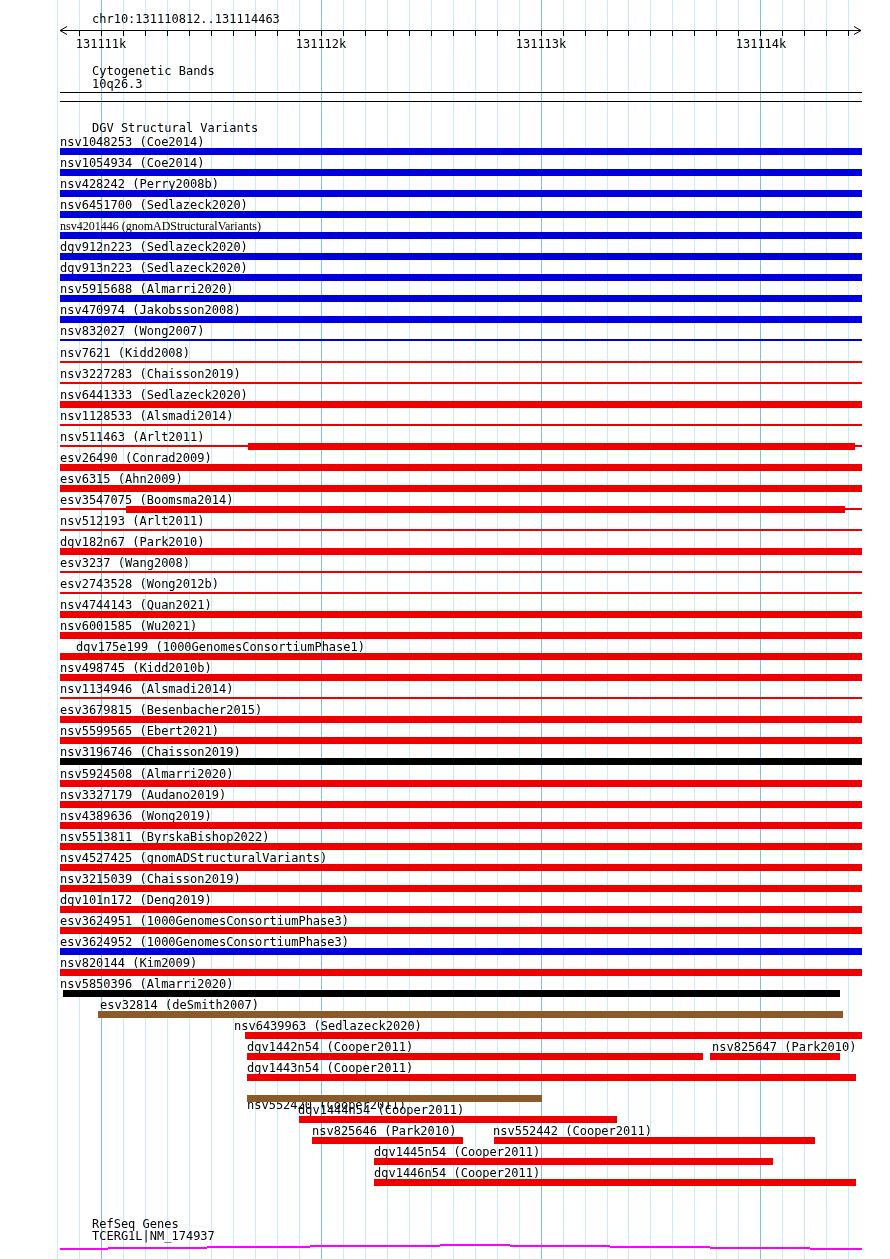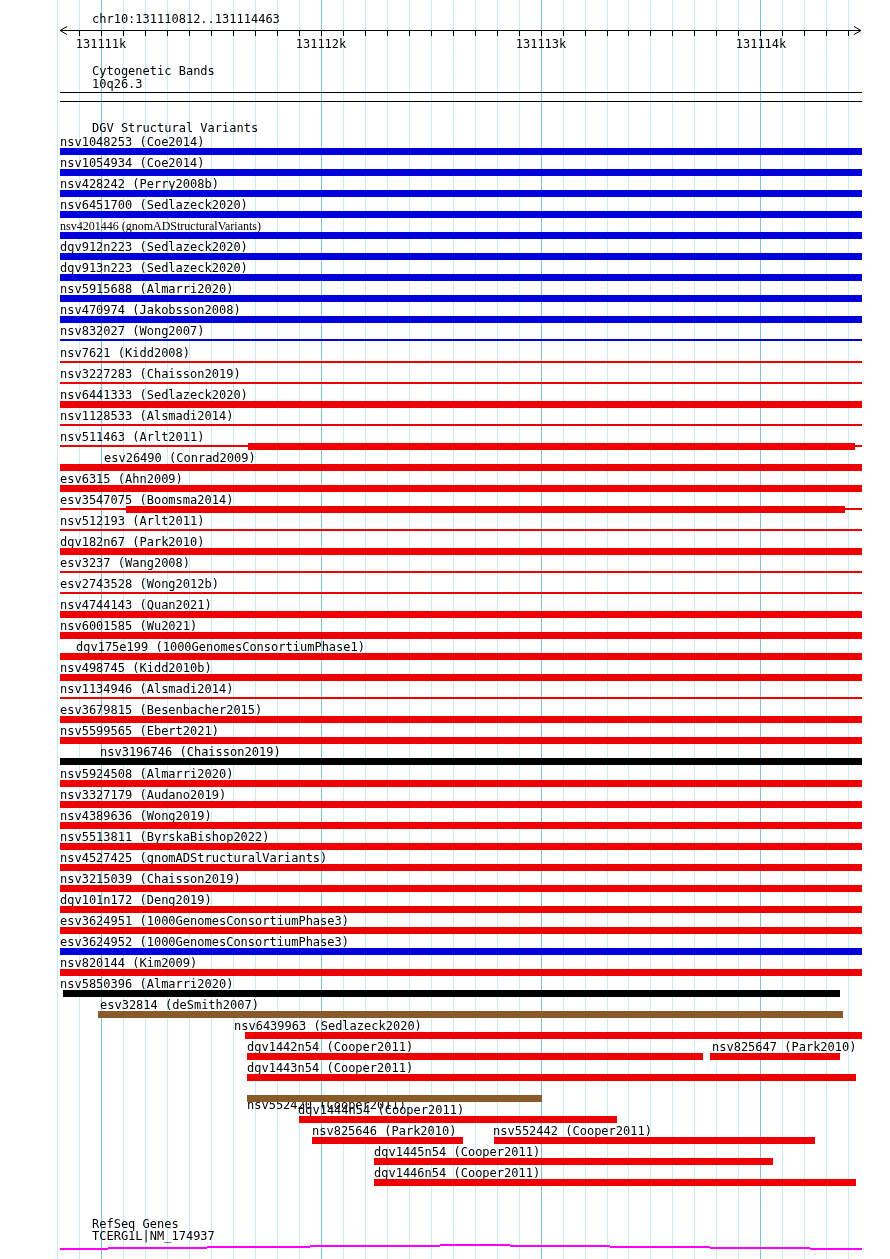--- a/index.html
+++ b/index.html
@@ -147,21 +147,21 @@
       <div class="vlabel" style="left: 60px; top: 368px;">nsv3227283 (Chaisson2019)</div>
       <div class="vbar" style="left: 60px; width: 802px; top: 382px; height: 2px; background: rgb(238, 0, 0);"></div>
       <div class="vlabel" style="left: 60px; top: 389px;">nsv6441333 (Sedlazeck2020)</div>
       <div class="vbar" style="left: 60px; width: 802px; top: 401px; height: 7px; background: rgb(238, 0, 0);"></div>
       <div class="vlabel" style="left: 60px; top: 410px;">nsv1128533 (Alsmadi2014)</div>
       <div class="vbar" style="left: 60px; width: 802px; top: 424px; height: 2px; background: rgb(238, 0, 0);"></div>
       <div class="vlabel" style="left: 60px; top: 431px;">nsv511463 (Arlt2011)</div>
       <div class="vbar" style="left: 60px; width: 188px; top: 445px; height: 2px; background: rgb(238, 0, 0);"></div>
       <div class="vbar" style="left: 248px; width: 607px; top: 443px; height: 7px; background: rgb(238, 0, 0);"></div>
       <div class="vbar" style="left: 855px; width: 7px; top: 445px; height: 2px; background: rgb(238, 0, 0);"></div>
-      <div class="vlabel" style="left: 60px; top: 452px; margin-left: 44px;">esv26490 (Conrad2009)</div>
+      <div class="vlabel" style="left: 60px; top: 452px;">esv26490 (Conrad2009)</div>
       <div class="vbar" style="left: 60px; width: 802px; top: 464px; height: 7px; background: rgb(238, 0, 0);"></div>
       <div class="vlabel" style="left: 60px; top: 473px;">esv6315 (Ahn2009)</div>
       <div class="vbar" style="left: 60px; width: 802px; top: 485px; height: 7px; background: rgb(238, 0, 0);"></div>
       <div class="vlabel" style="left: 60px; top: 494px;">esv3547075 (Boomsma2014)</div>
       <div class="vbar" style="left: 60px; width: 66px; top: 508px; height: 2px; background: rgb(238, 0, 0);"></div>
       <div class="vbar" style="left: 126px; width: 719px; top: 506px; height: 7px; background: rgb(238, 0, 0);"></div>
       <div class="vbar" style="left: 845px; width: 17px; top: 508px; height: 2px; background: rgb(238, 0, 0);"></div>
       <div class="vlabel" style="left: 60px; top: 515px;">nsv512193 (Arlt2011)</div>
       <div class="vbar" style="left: 60px; width: 802px; top: 529px; height: 2px; background: rgb(238, 0, 0);"></div>
       <div class="vlabel" style="left: 60px; top: 536px;">dgv182n67 (Park2010)</div>
@@ -177,21 +177,21 @@
       <div class="vlabel" style="left: 76px; top: 641px;">dgv175e199 (1000GenomesConsortiumPhase1)</div>
       <div class="vbar" style="left: 60px; width: 802px; top: 653px; height: 7px; background: rgb(238, 0, 0);"></div>
       <div class="vlabel" style="left: 60px; top: 662px;">nsv498745 (Kidd2010b)</div>
       <div class="vbar" style="left: 60px; width: 802px; top: 674px; height: 7px; background: rgb(238, 0, 0);"></div>
       <div class="vlabel" style="left: 60px; top: 683px;">nsv1134946 (Alsmadi2014)</div>
       <div class="vbar" style="left: 60px; width: 802px; top: 697px; height: 2px; background: rgb(238, 0, 0);"></div>
       <div class="vlabel" style="left: 60px; top: 704px;">esv3679815 (Besenbacher2015)</div>
       <div class="vbar" style="left: 60px; width: 802px; top: 716px; height: 7px; background: rgb(238, 0, 0);"></div>
       <div class="vlabel" style="left: 60px; top: 725px;">nsv5599565 (Ebert2021)</div>
       <div class="vbar" style="left: 60px; width: 802px; top: 737px; height: 7px; background: rgb(238, 0, 0);"></div>
-      <div class="vlabel" style="left: 60px; top: 746px; margin-left: 40px;">nsv3196746 (Chaisson2019)</div>
+      <div class="vlabel" style="left: 60px; top: 746px;">nsv3196746 (Chaisson2019)</div>
       <div class="vbar" style="left: 60px; width: 802px; top: 758px; height: 7px; background: rgb(0, 0, 0);"></div>
       <div class="vlabel" style="left: 60px; top: 768px;">nsv5924508 (Almarri2020)</div>
       <div class="vbar" style="left: 60px; width: 802px; top: 780px; height: 7px; background: rgb(238, 0, 0);"></div>
       <div class="vlabel" style="left: 60px; top: 789px;">nsv3327179 (Audano2019)</div>
       <div class="vbar" style="left: 60px; width: 802px; top: 801px; height: 7px; background: rgb(238, 0, 0);"></div>
       <div class="vlabel" style="left: 60px; top: 810px;">nsv4389636 (Wong2019)</div>
       <div class="vbar" style="left: 60px; width: 802px; top: 822px; height: 7px; background: rgb(238, 0, 0);"></div>
       <div class="vlabel" style="left: 60px; top: 831px;">nsv5513811 (ByrskaBishop2022)</div>
       <div class="vbar" style="left: 60px; width: 802px; top: 843px; height: 7px; background: rgb(238, 0, 0);"></div>
       <div class="vlabel" style="left: 60px; top: 852px;">nsv4527425 (gnomADStructuralVariants)</div>

